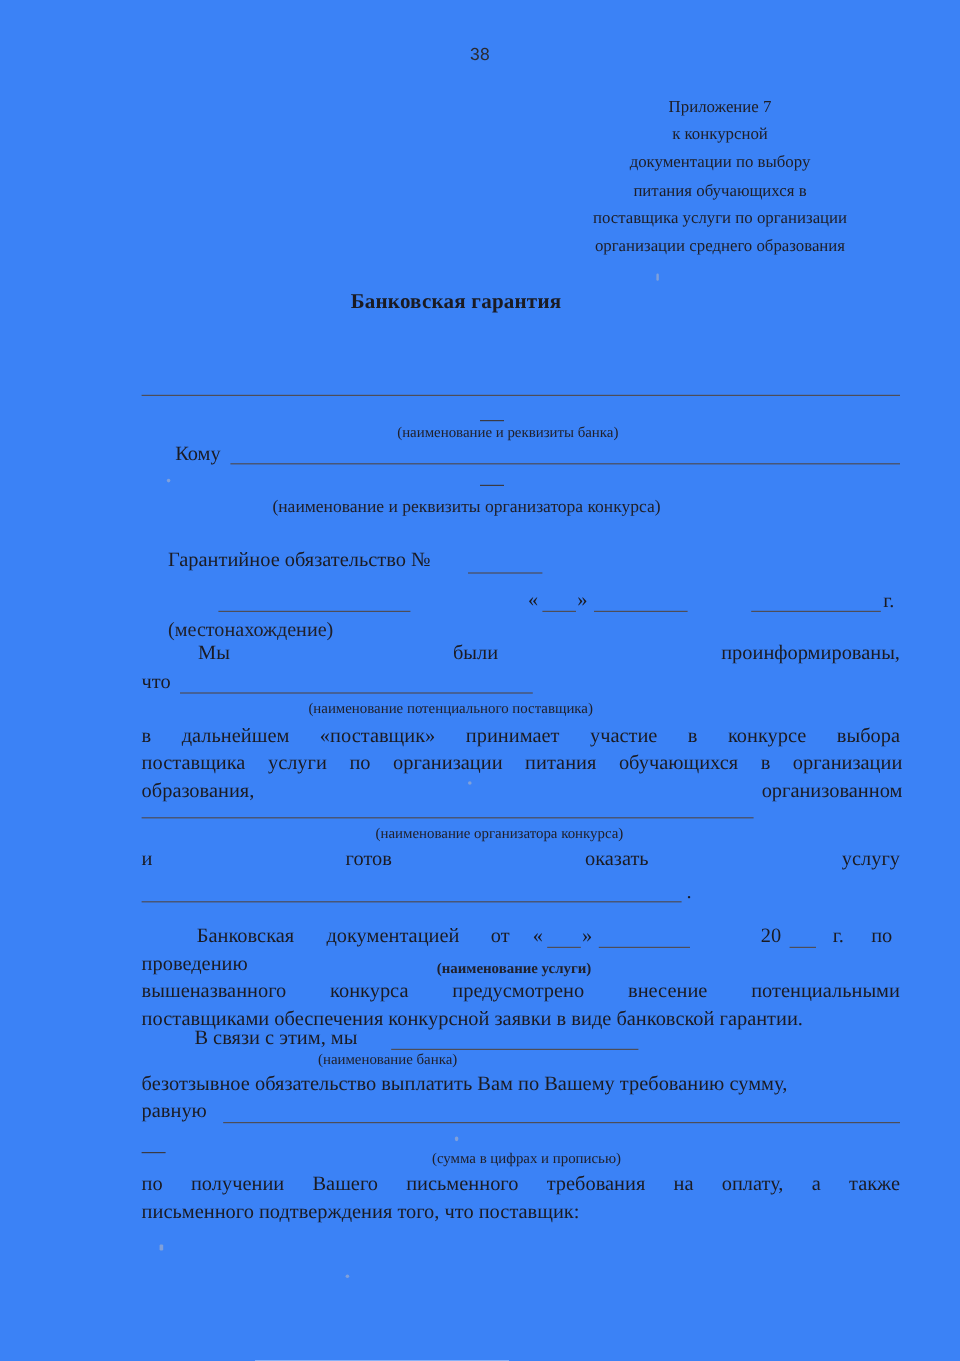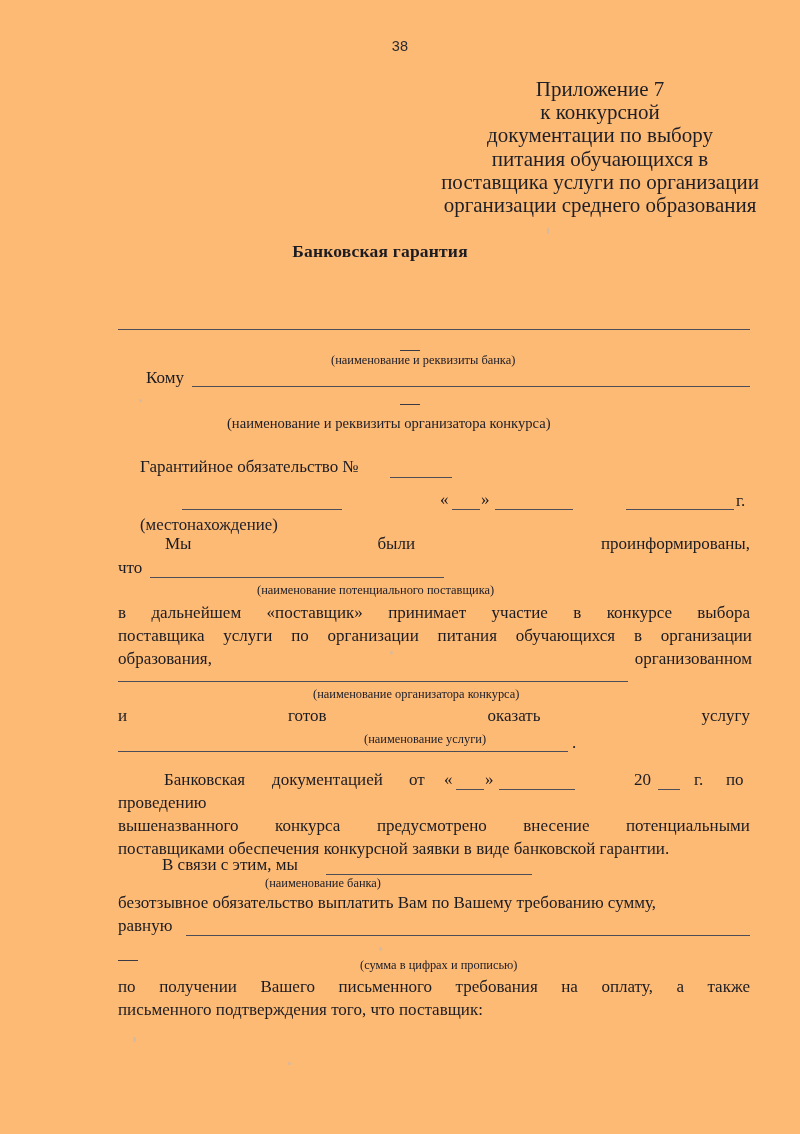--- a/index.html
+++ b/index.html
@@ -4,21 +4,21 @@
 <style>
   html, body {
     margin: 0;
     padding: 0;
     background: #ffffff;
   }
   .page {
     position: relative;
     width: 800px;
     height: 1134px;
-    background: #fdba74;
+    background: #3b82f6;
     font-family: "Liberation Serif", "DejaVu Serif", serif;
     color: #1b1b22;
     overflow: hidden;
   }
 
   
   .page-number {
     position: absolute;
     top: 38px;
     left: 0;
@@ -30,21 +30,21 @@
     letter-spacing: .2px;
   }
 
   
   .ref-block {
     position: absolute;
     top: 78px;
     left: 430px;
     width: 340px;
     text-align: center;
-    font-size: 21px;
+    font-size: 14px;
     line-height: 23.2px;
     color: #1e1e26;
   }
   .ref-block div { white-space: nowrap; }
 
   
   .doc-title {
     position: absolute;
     top: 241px;
     left: 120px;
@@ -176,21 +176,21 @@
 
   <div class="just" style="left:118px; top:706px; width:632px;">
     <span>и</span>
     <span>готов</span>
     <span>оказать</span>
     <span>услугу</span>
   </div>
 
   <div class="rule" style="left:118px; top:751px; width:450px;"></div>
   <div class="txt" style="left:572px; top:733px;">.</div>
-  <div class="caption" style="left:364px; top:732px;">(наименование услуги)</div>
+  <div class="caption" style="left:364px; top:800px;font-weight:bold;">(наименование услуги)</div>
 
   <div class="txt" style="left:164px; top:770px;">Банковская</div>
   <div class="txt" style="left:272px; top:770px;">документацией</div>
   <div class="txt" style="left:409px; top:770px;">от</div>
   <div class="txt" style="left:444px; top:770px;">«</div>
   <div class="rule" style="left:456px; top:789px; width:28px;"></div>
   <div class="txt" style="left:485px; top:770px;">»</div>
   <div class="rule" style="left:499px; top:789px; width:76px;"></div>
   <div class="txt" style="left:634px; top:770px;">20</div>
   <div class="rule" style="left:658px; top:789px; width:22px;"></div>

